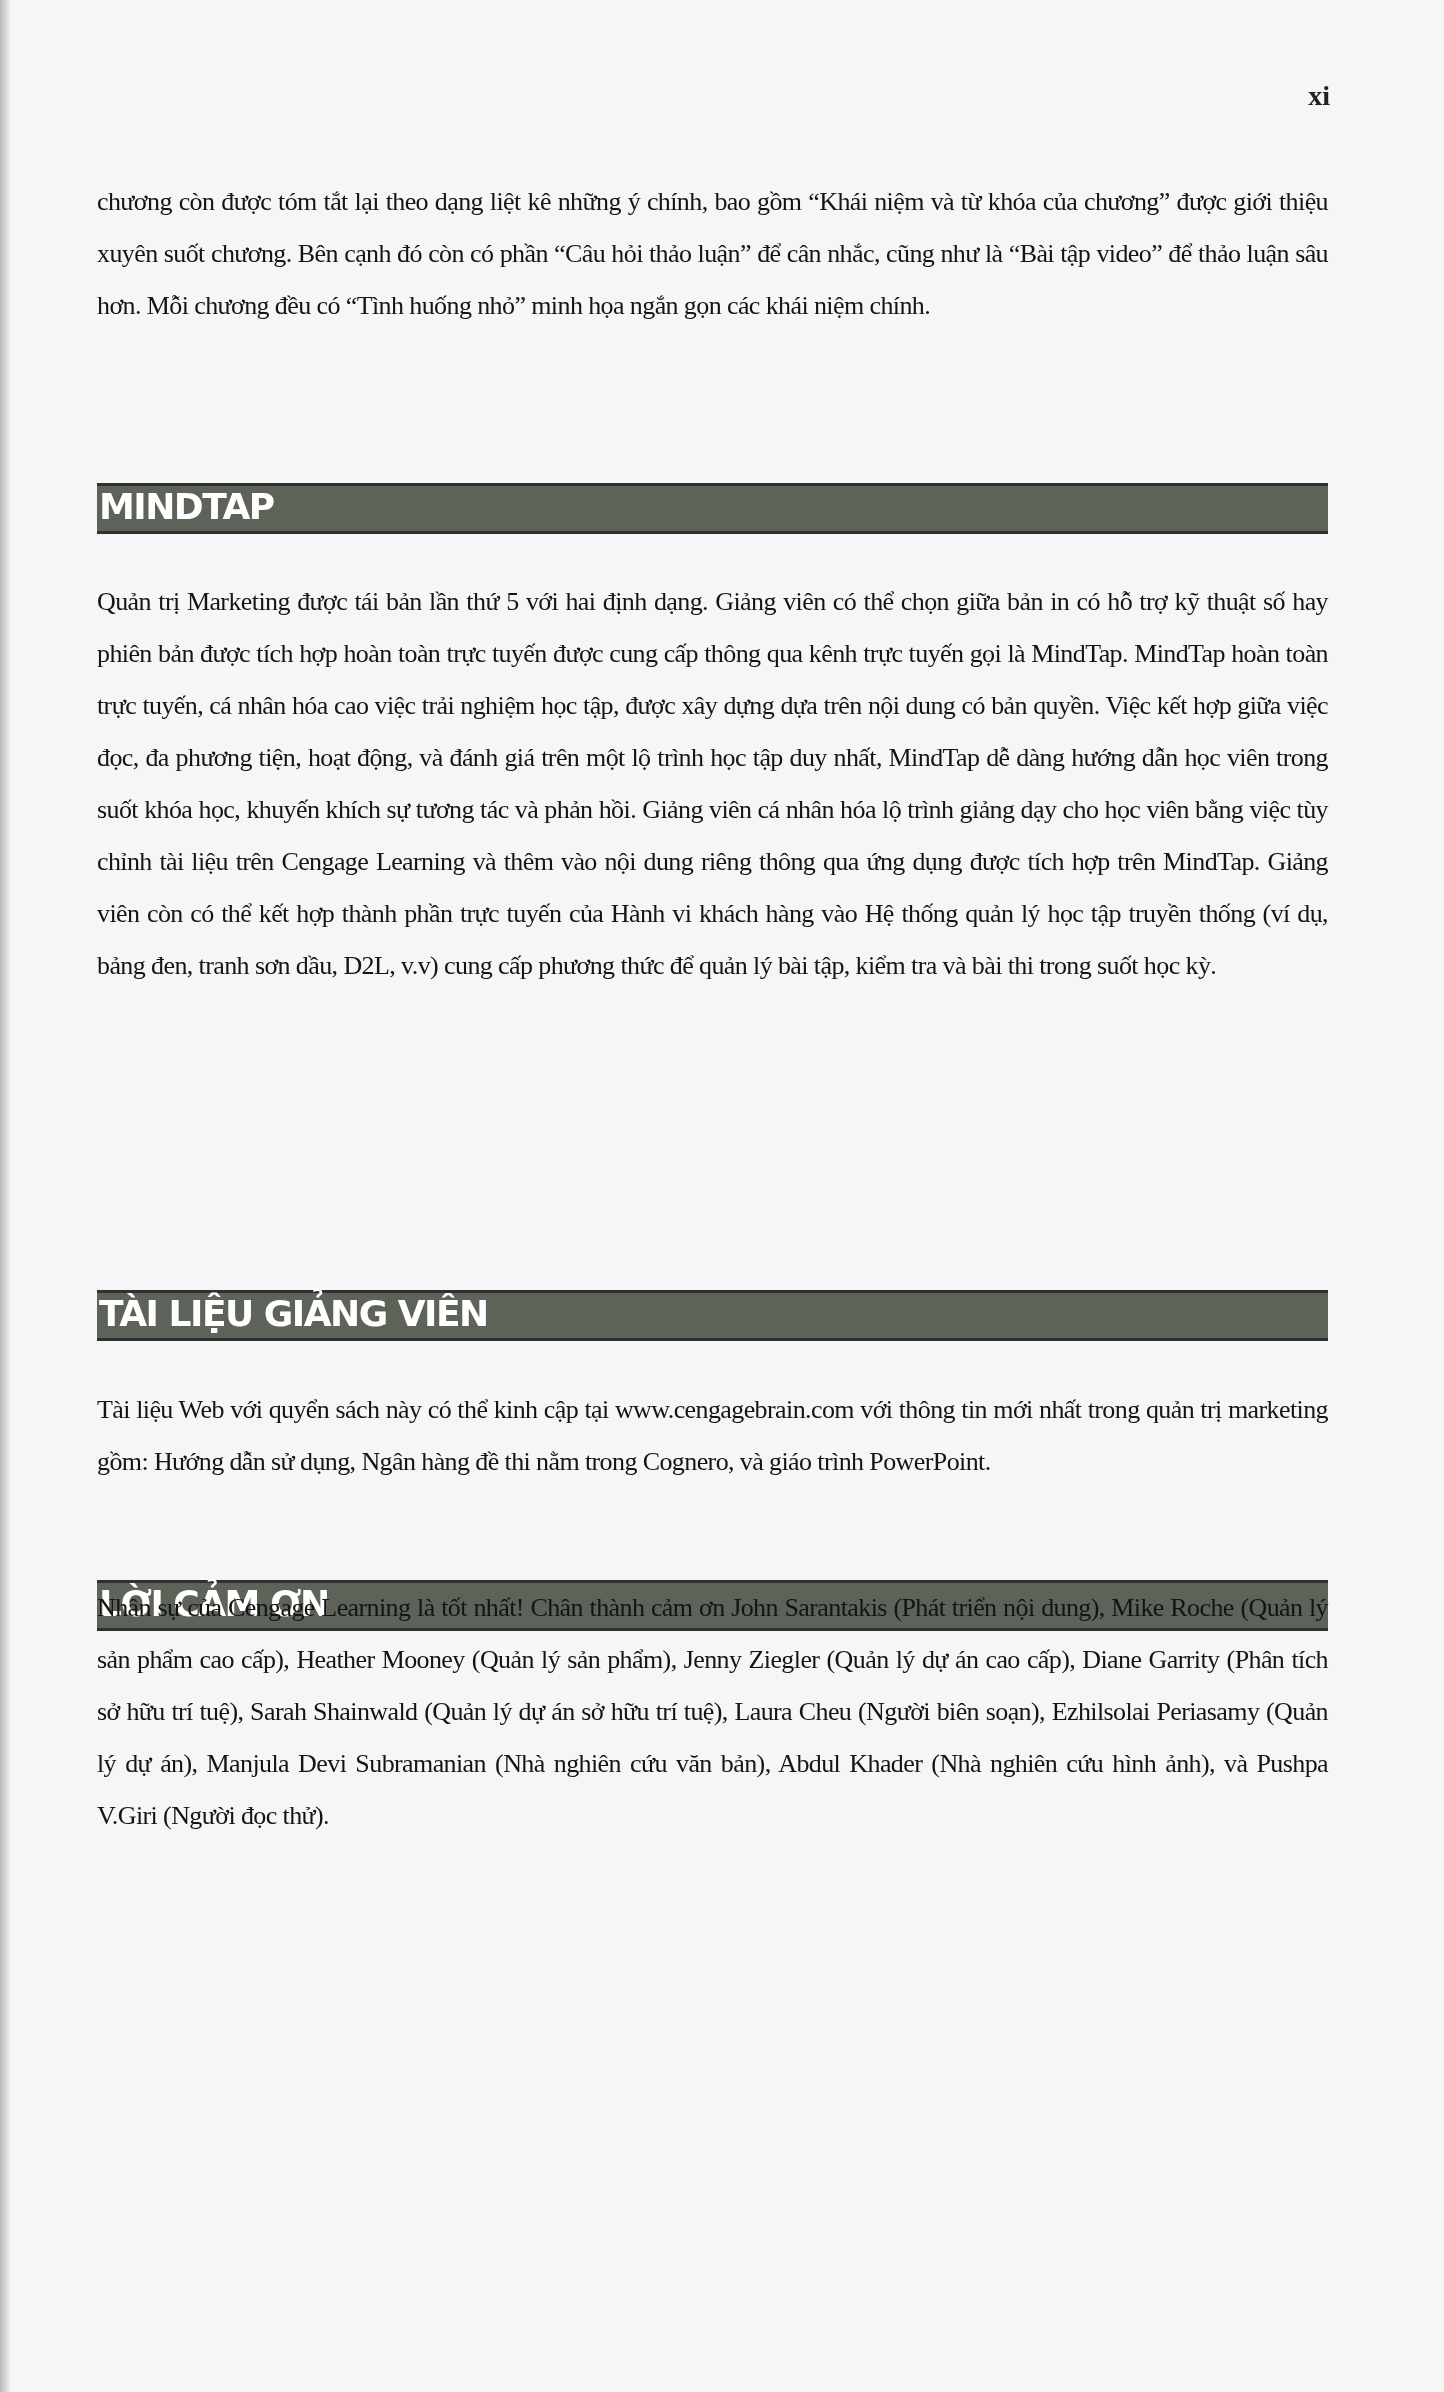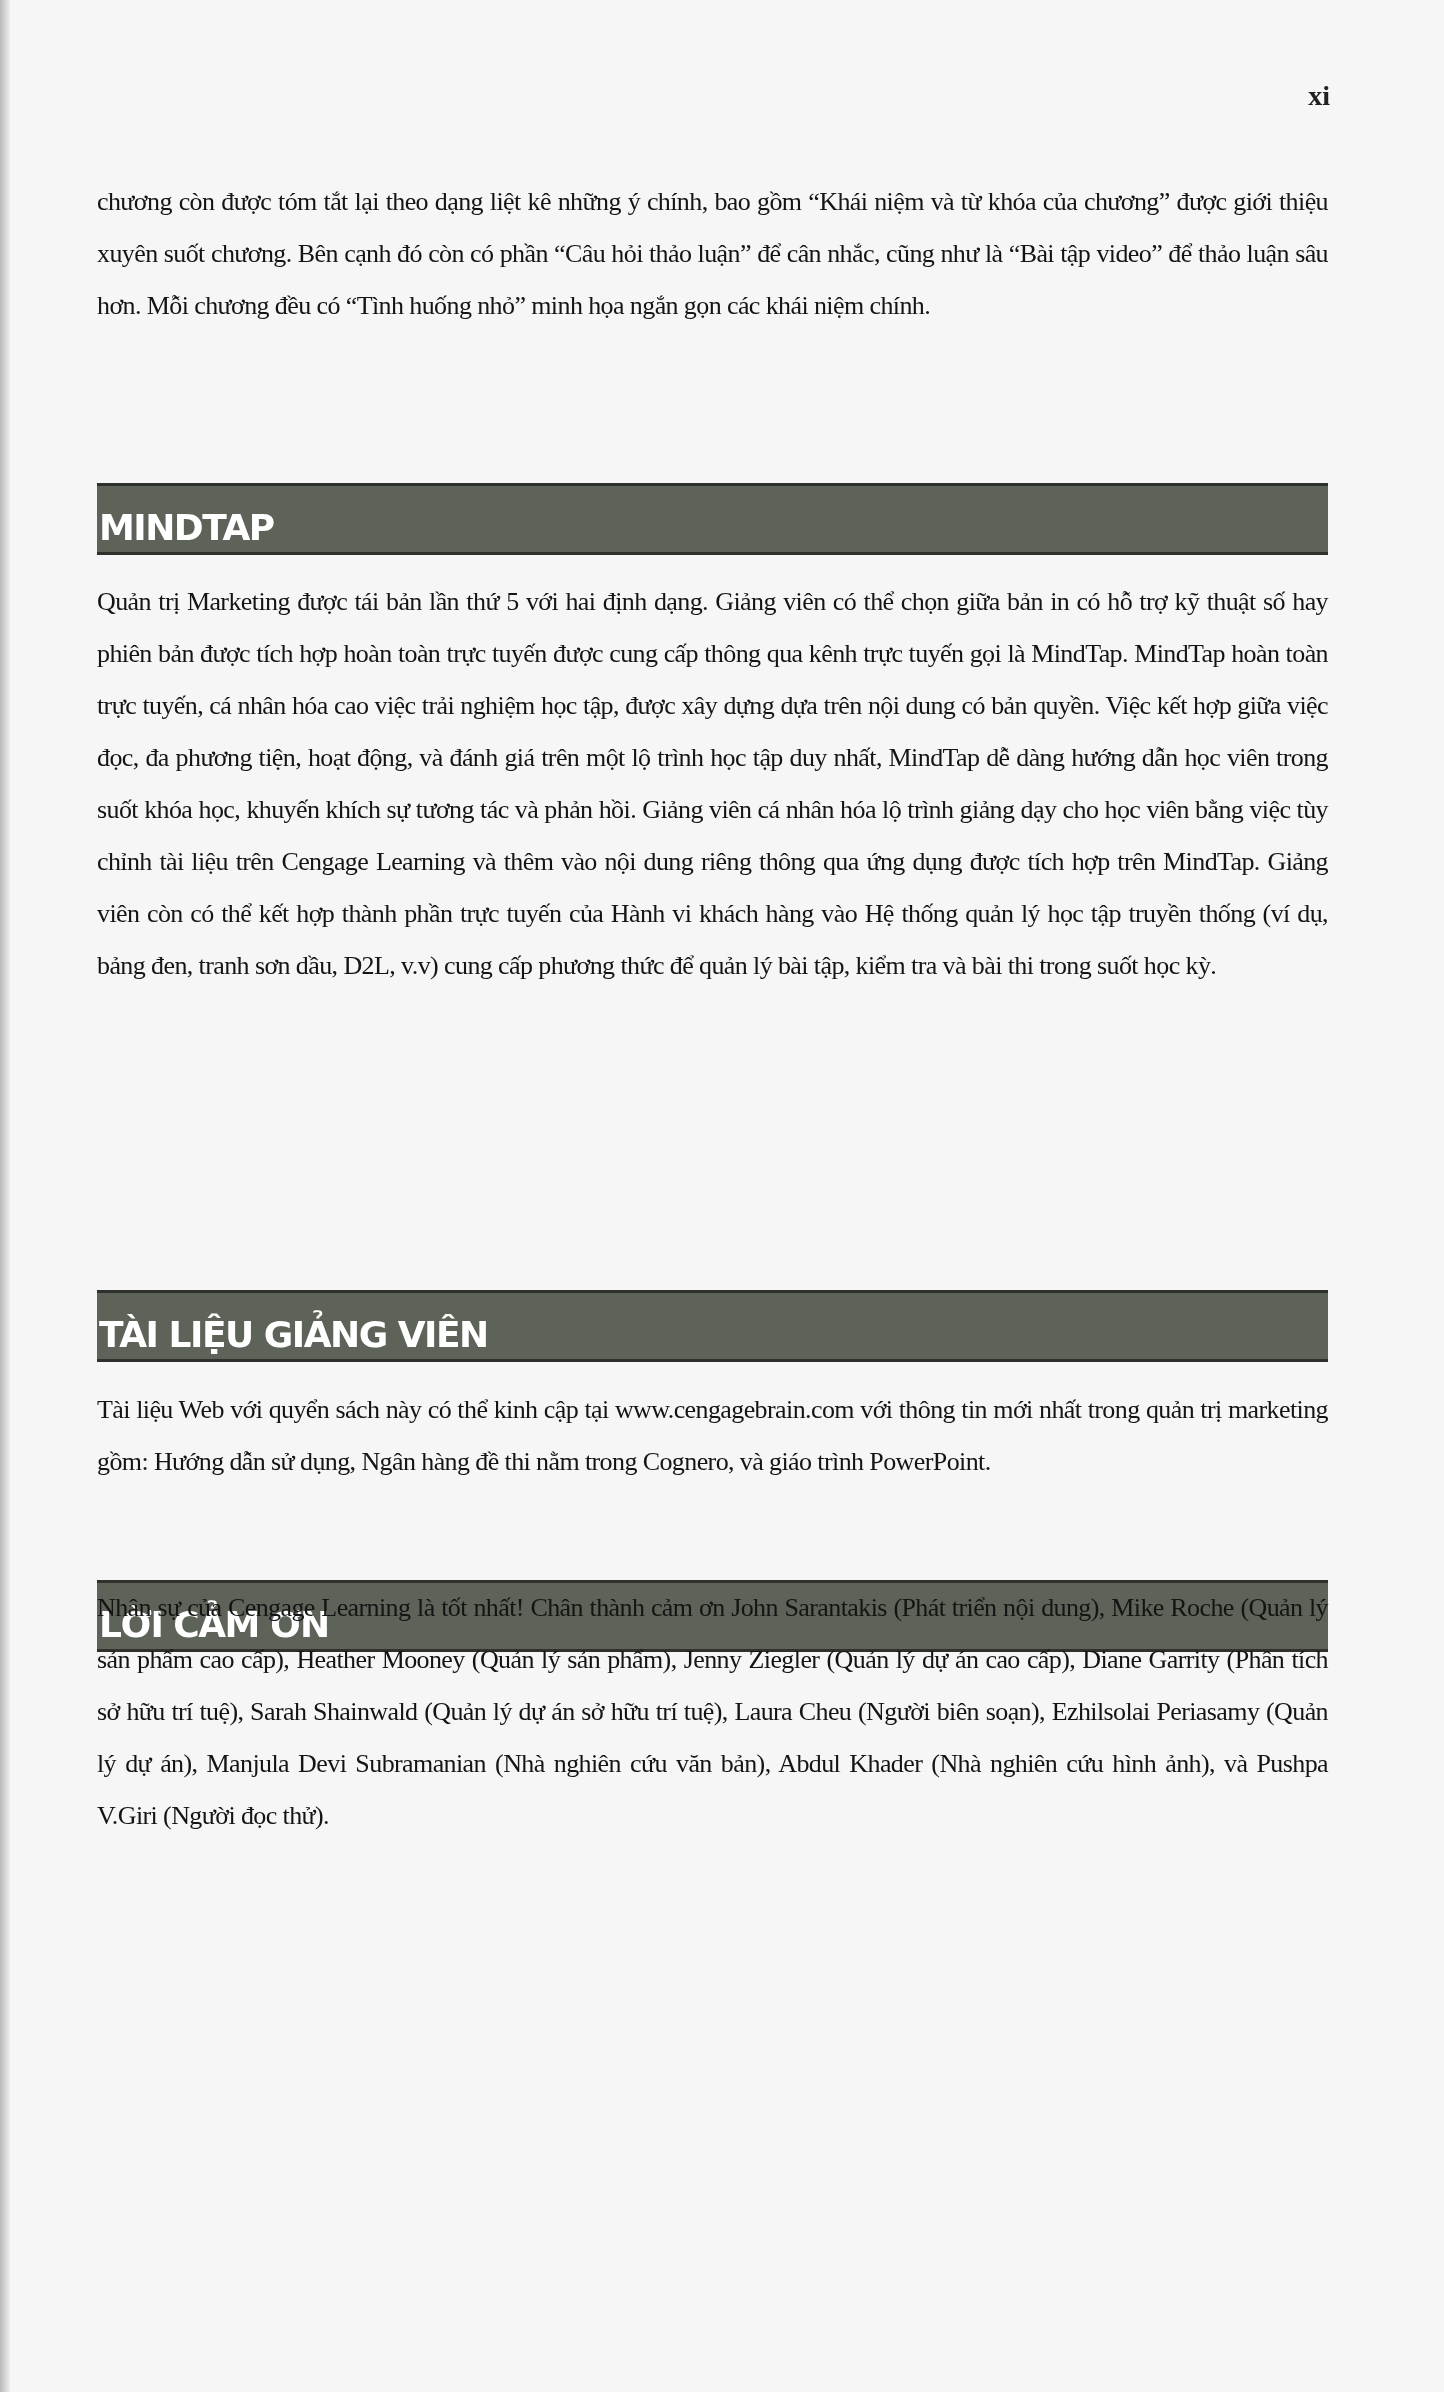--- a/index.html
+++ b/index.html
@@ -10,21 +10,21 @@
     color: #141414;
   }
   .page-edge { position: absolute; left: 0; top: 0; width: 10px; height: 2392px;
     background: linear-gradient(to right, #b9b9b9, #eeeeee); }
   .page-number { position: absolute; right: 114px; top: 80px;
     font-family: Liberation Serif, serif; font-weight: bold; font-size: 28px; color: #222; }
   .block { position: absolute; left: 97px; width: 1231px; }
   .para { font-size: 26px; line-height: 52px; text-align: justify; letter-spacing: -0.6px; }
   .para p { margin: 0; }
   .para p.indent { text-indent: 48px; }
-  .section-bar { position: absolute; left: 97px; width: 1231px; height: 72px;
+  .section-bar { position: absolute; left: 97px; width: 1231px; height: 51px;
     background: #5d6358;
     border-top: 3px solid #2f312c; border-bottom: 3px solid #2f312c;
     box-sizing: border-box; }
   .section-bar span { position: absolute; left: 2px; bottom: 4px;
     font-family: "DejaVu Sans", sans-serif; font-weight: bold; font-size: 36px;
     color: #ffffff; letter-spacing: -1.5px; }
   .link { }
   em { font-style: italic; }
 </style>
 </head>

